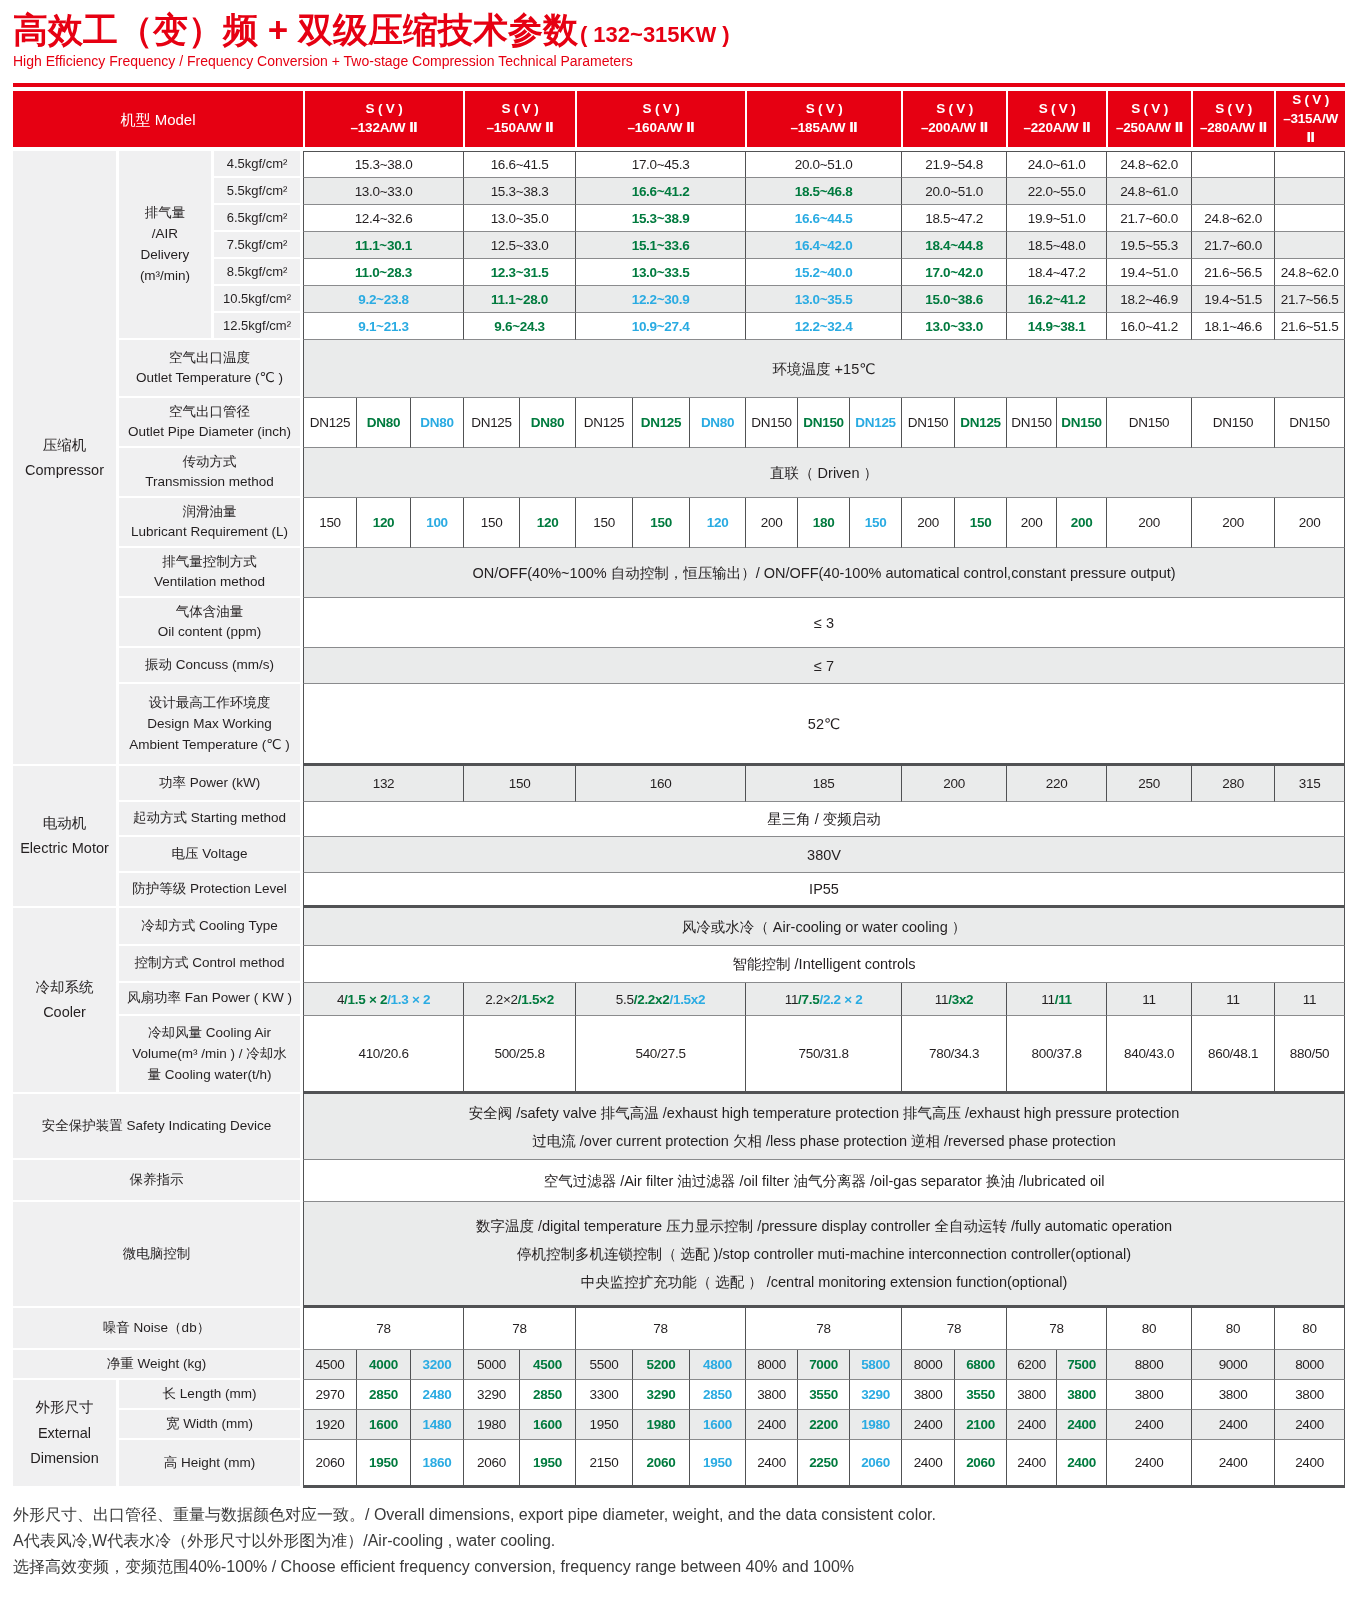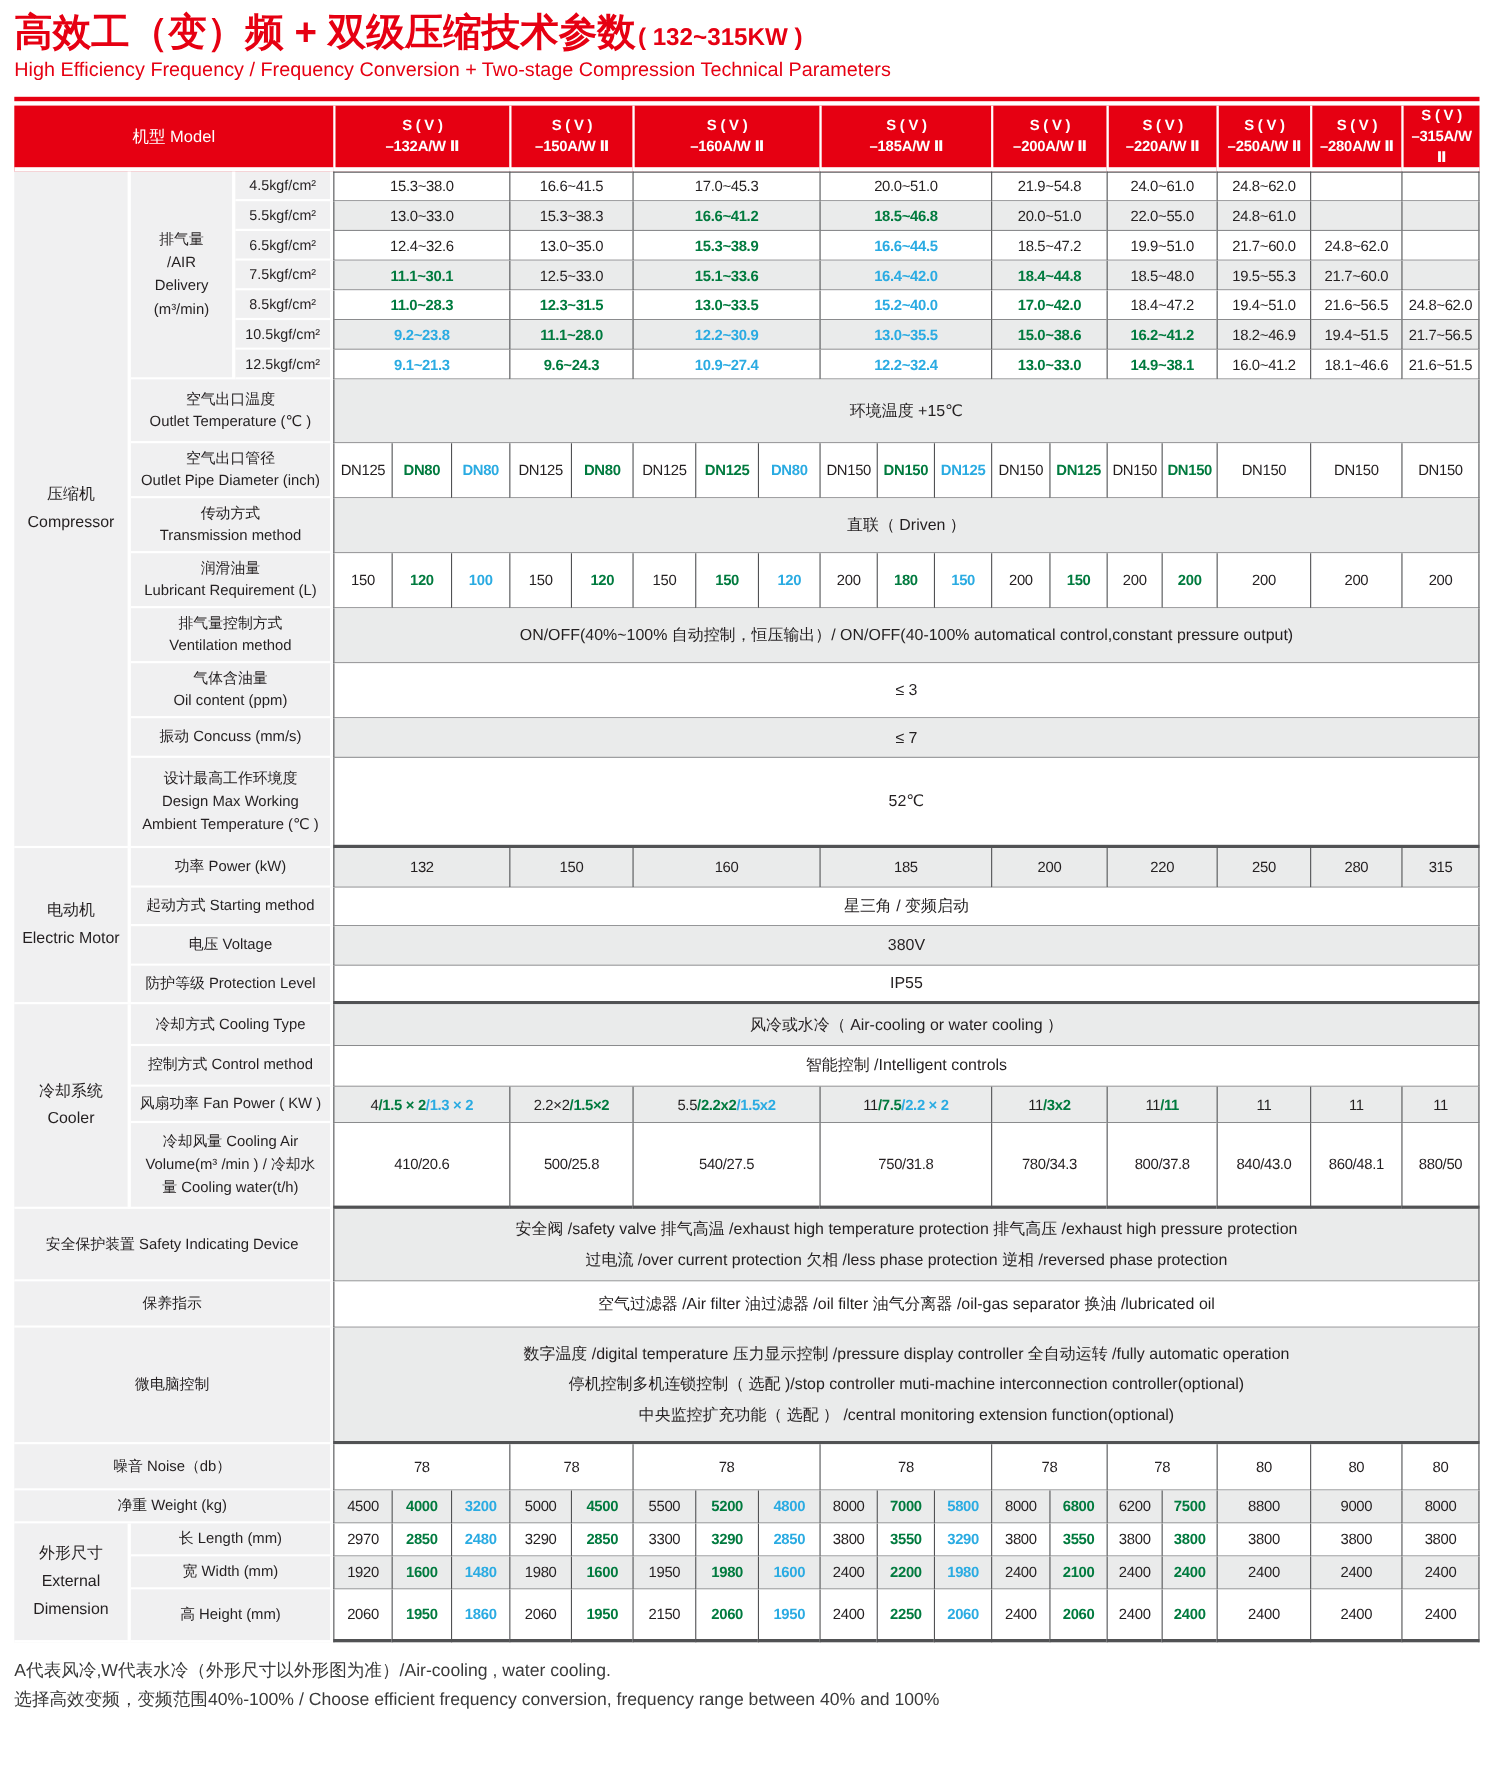--- a/index.html
+++ b/index.html
@@ -1,21 +1,21 @@
 <!DOCTYPE html>
 <html><head>
 <meta charset="utf-8">
 <style>
   html,body{margin:0;padding:0;background:#fff;}
   body{width:1358px;font-family:"Liberation Sans","DejaVu Sans",sans-serif;color:#231f20;}
   .page{width:1358px;box-sizing:border-box;padding:6px 13px 26px;}
   
   .title-zh{color:#e60012;font-weight:700;font-size:35px;line-height:1.25;margin:2px 0 0;}
   .title-range{font-size:22px;font-weight:700;margin-left:2px;}
-  .title-en{color:#e60012;font-size:18px;margin:1px 0 14px;}
+  .title-en{color:#e60012;font-size:14px;margin:1px 0 14px;}
   .top-rule{width:1332px;height:4px;background:#e60012;margin-bottom:4px;}
   
   table{border-collapse:separate;border-spacing:0;table-layout:fixed;width:1332px;}
   td{padding:0 1px;overflow:hidden;}
   thead td{background:#e60012;color:#fff;text-align:center;vertical-align:middle;
            white-space:pre-line;line-height:1.4;border-bottom:4px solid #fff;}
   td.model-label{font-size:15px;}
   td.model-cell{font-size:13.5px;border-left:2px solid #fff;letter-spacing:-0.2px;font-weight:bold;}
   
   td.sect,td.lbl,td.plbl{background:#f0f0f1;text-align:center;vertical-align:middle;
@@ -433,16 +433,17 @@
           <td class="d sub ck">2400</td>
           <td class="d sub cg">2400</td>
           <td class="d sub ck">2400</td>
           <td class="d sub ck">2400</td>
           <td class="d sub ck">2400</td>
         </tr>
       </tbody>
     </table>
 
   <div class="foot">
+    <div>外形尺寸、出口管径、重量与数据颜色对应一致。/ Overall dimensions, export pipe diameter, weight, and the data consistent color.</div>
     <div>A代表风冷,W代表水冷（外形尺寸以外形图为准）/Air-cooling , water cooling.</div>
     <div>选择高效变频，变频范围40%-100% / Choose efficient frequency conversion, frequency range between 40% and 100%</div>
   </div>
 </div>
 
 </body></html>

